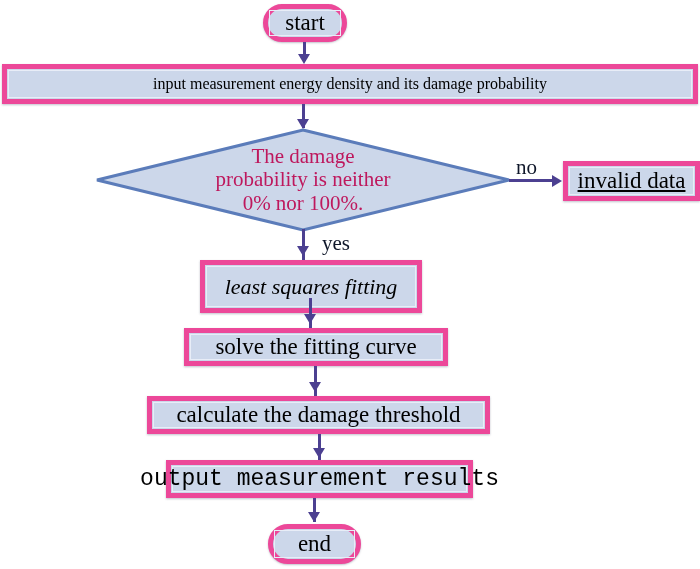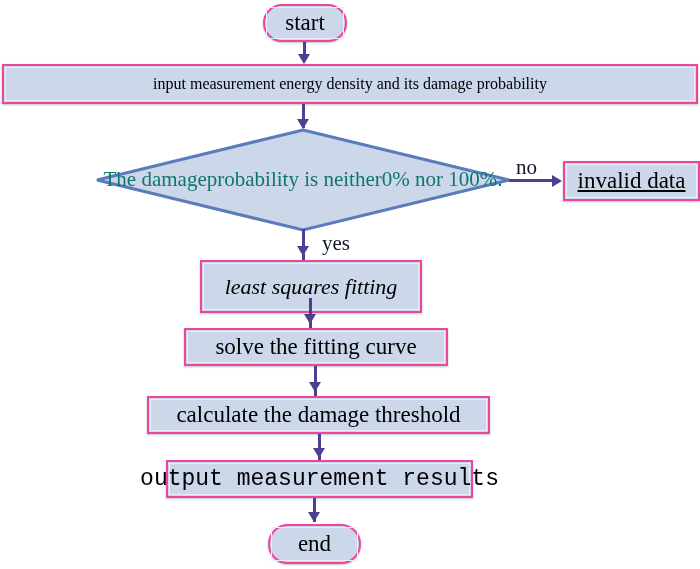--- a/index.html
+++ b/index.html
@@ -14,21 +14,21 @@
     background: #ffffff;
     overflow: hidden;
     font-family: "Liberation Serif", "DejaVu Serif", serif;
   }
 
   
   .node {
     position: absolute;
     box-sizing: border-box;
     background: #ccd7ea;
-    border: 2px solid #ec4899;
+    border: 5px solid #ec4899;
     box-shadow: 0 1px 2px rgba(120,120,140,0.45);
     display: flex;
     align-items: center;
     justify-content: center;
     color: #000000;
     text-align: center;
     line-height: 1.05;
     white-space: nowrap;
   }
   .node .inner-rule {
@@ -55,25 +55,26 @@
     left: 0;
     top: 0;
     overflow: visible;
   }
   .diamond-text {
     position: absolute;
     left: 0; top: 0;
     width: 100%;
     height: 100%;
     display: flex;
+    flex-direction: column;
     align-items: center;
     justify-content: center;
     text-align: right;
     line-height: 1.12;
-    color: #0f766e;
+    color: #be185d;
     z-index: 2;
   }
 
   
   .conn {
     position: absolute;
     background: #4c4091;
   }
   .conn-v { width: 3px; }
   .conn-h { height: 3px; }

